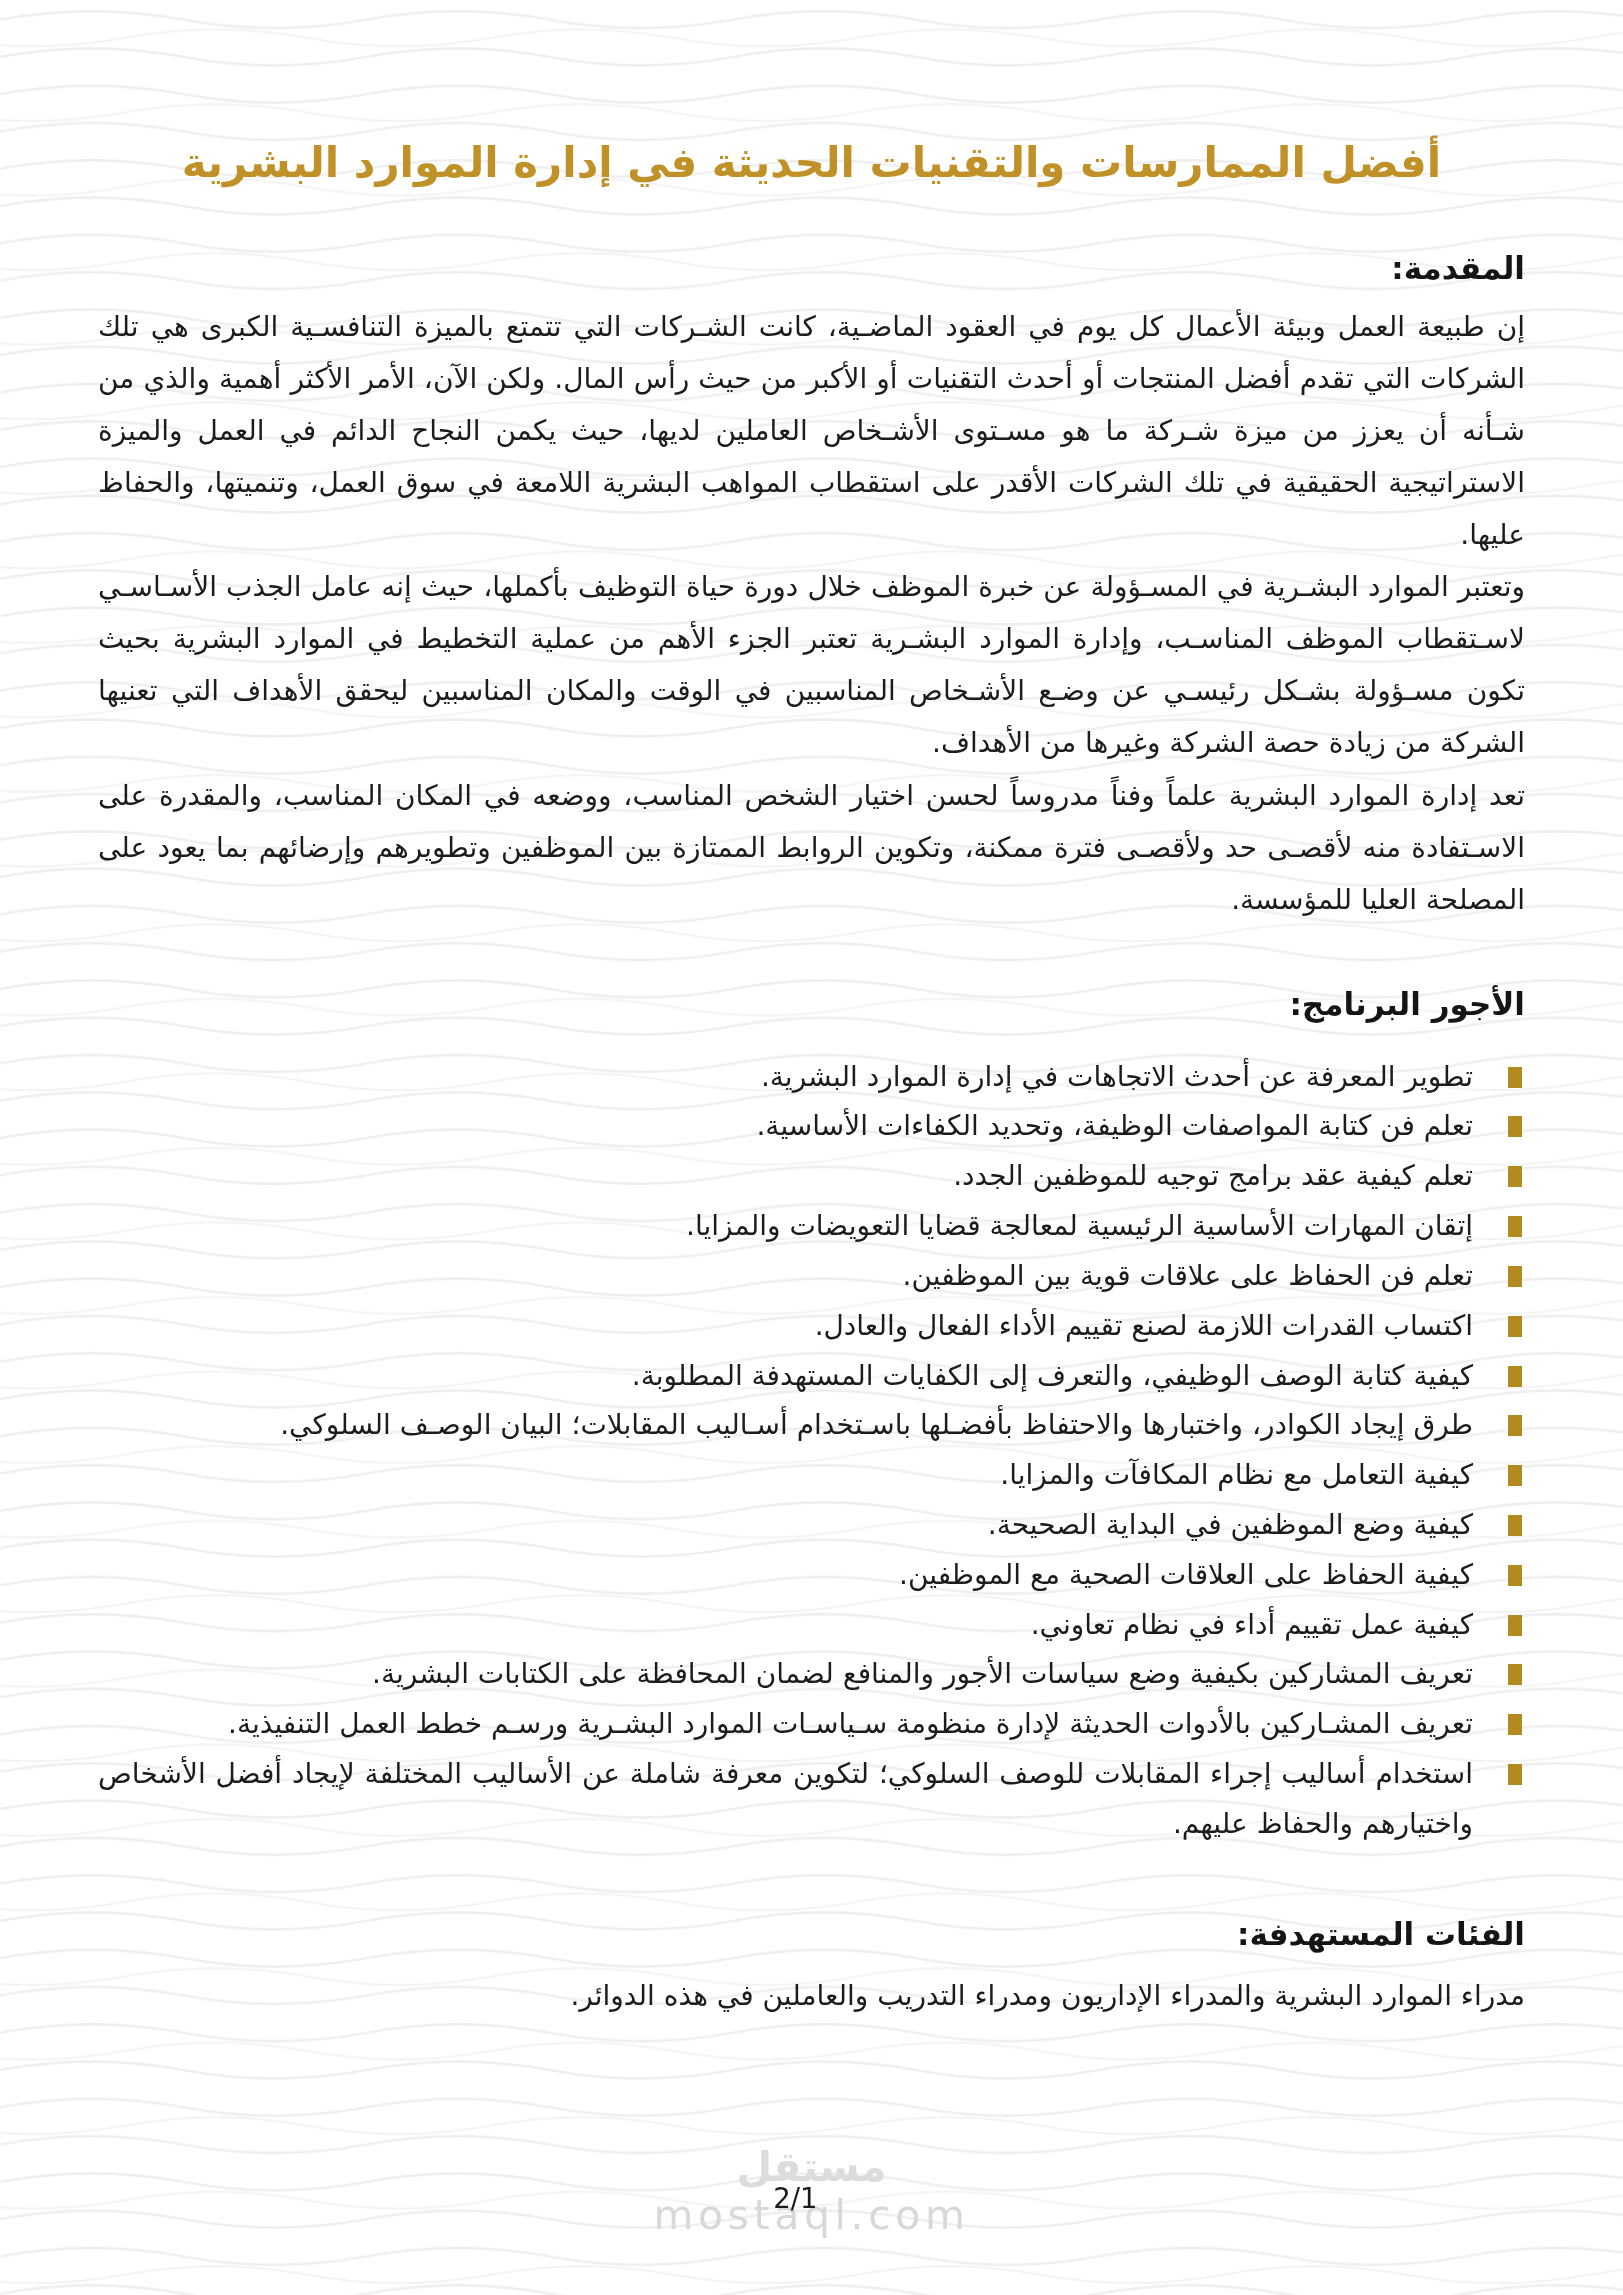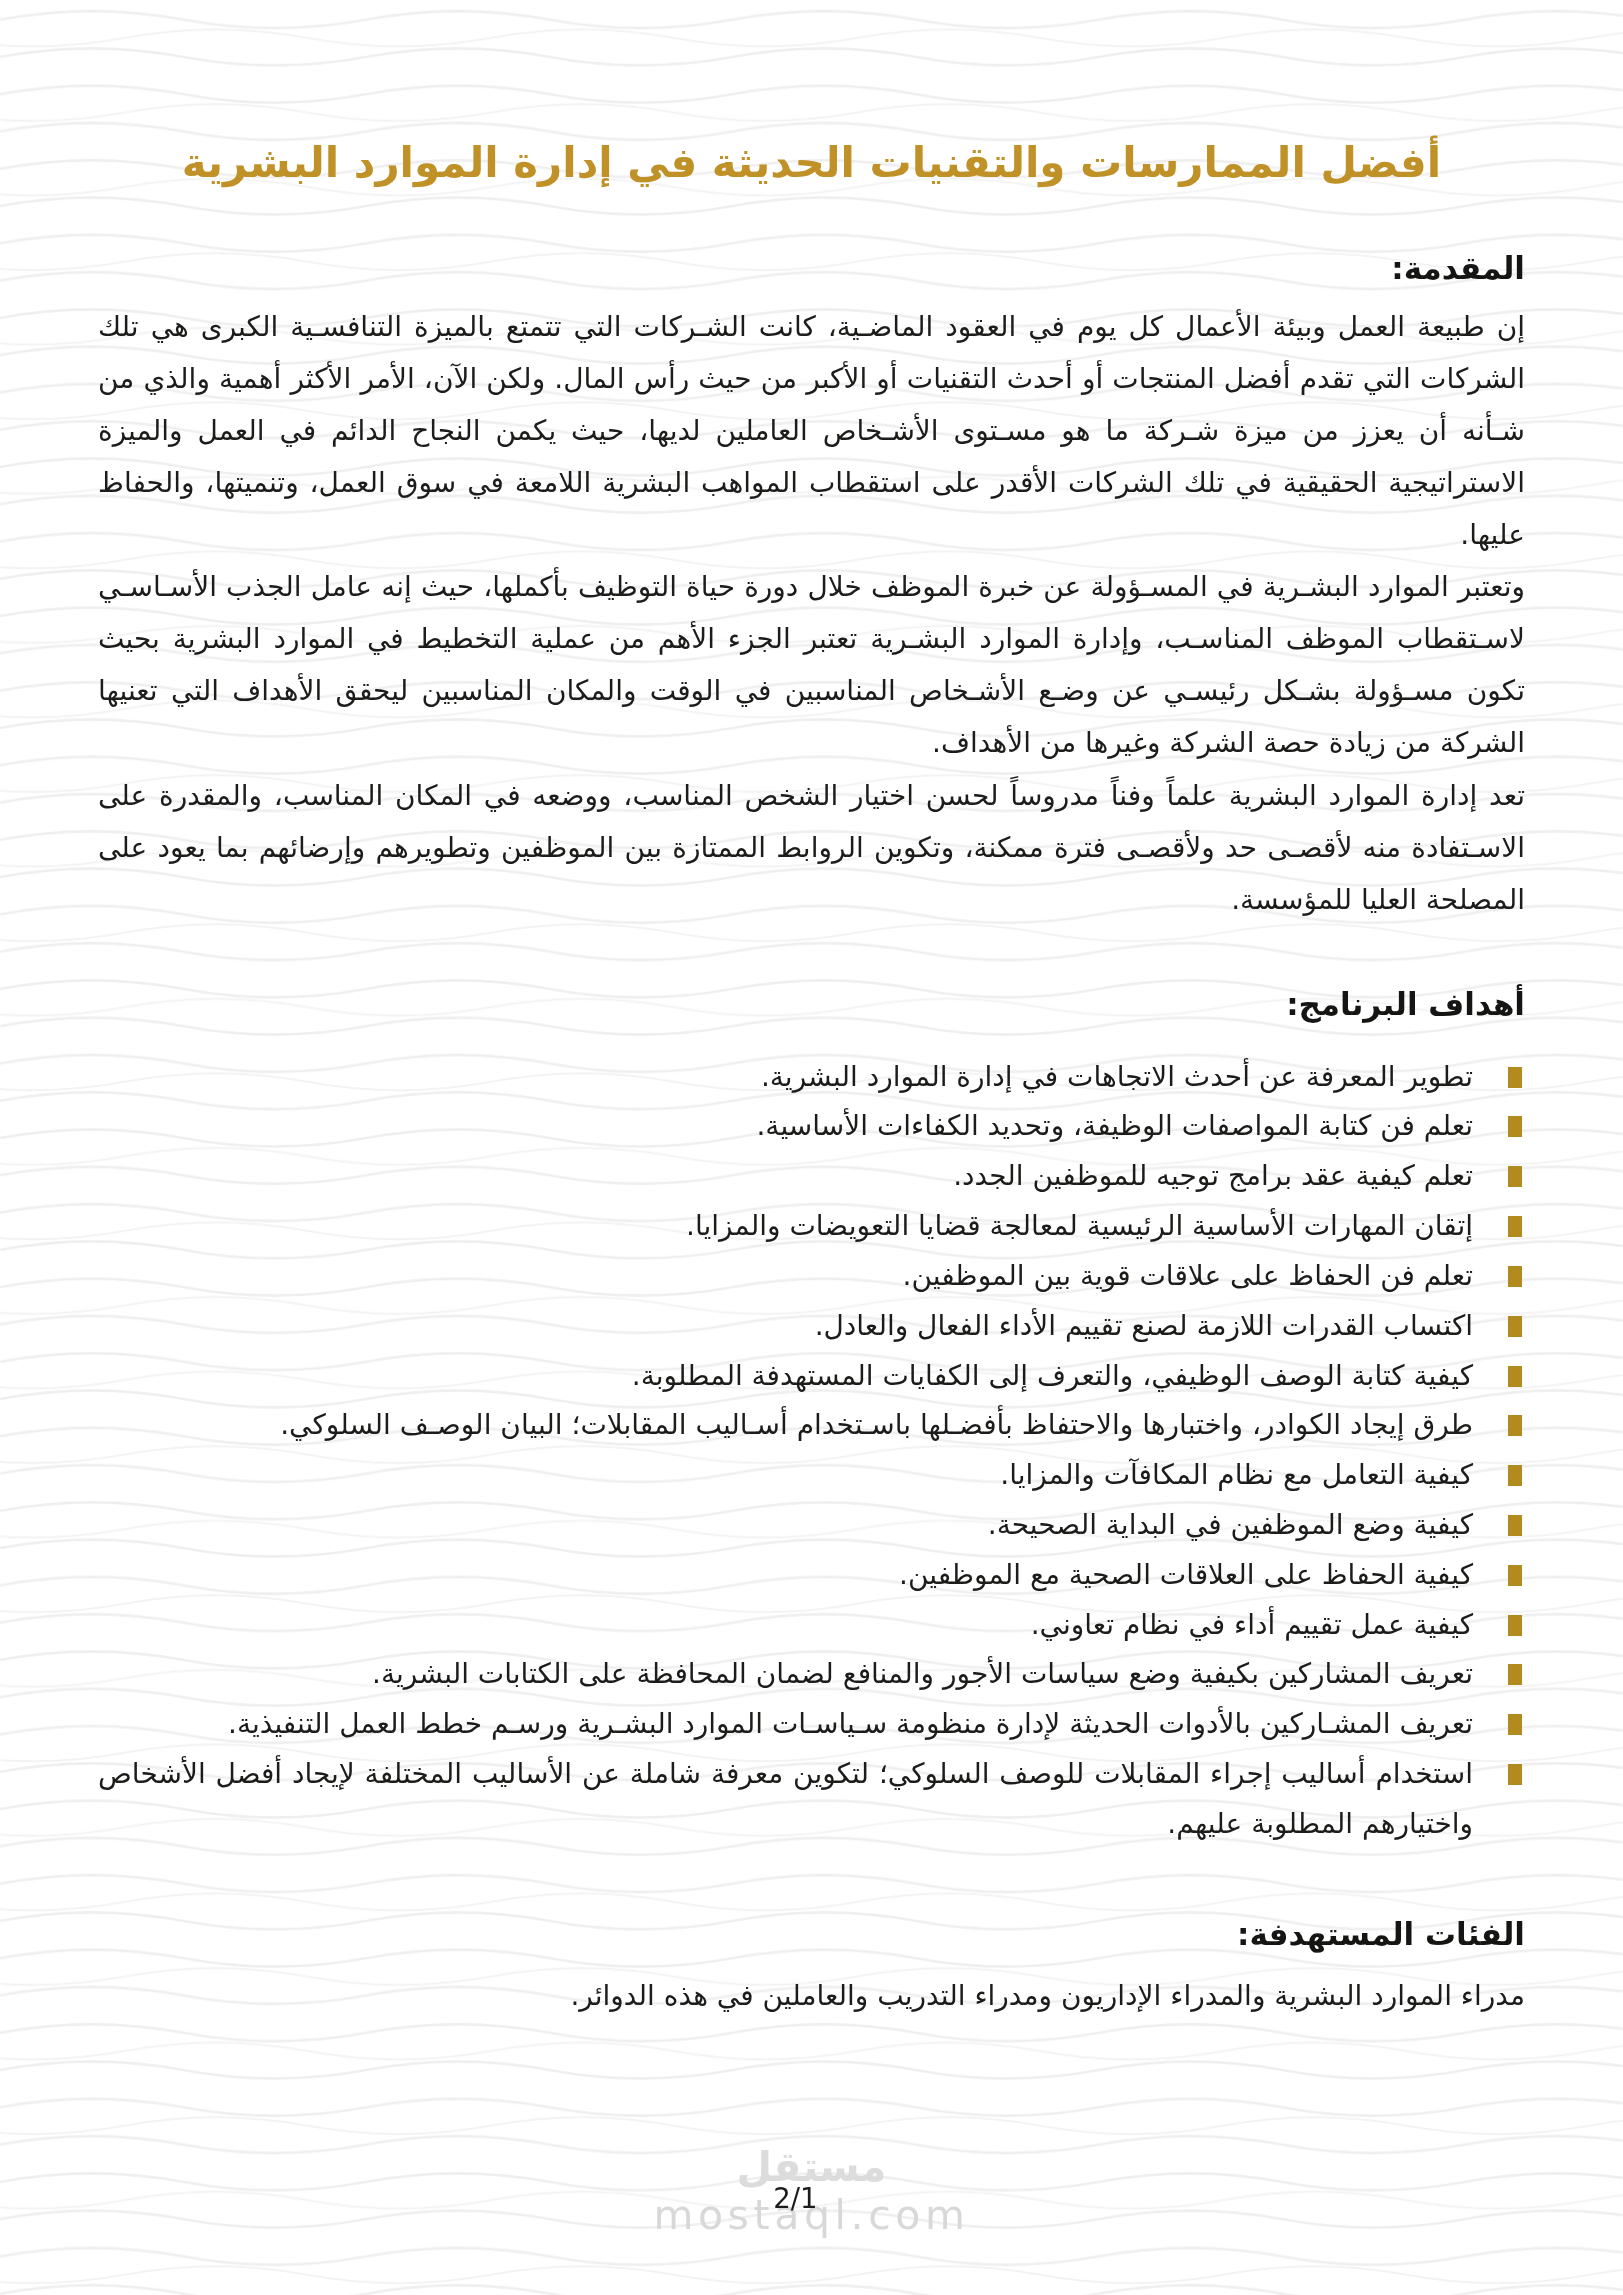--- a/index.html
+++ b/index.html
@@ -139,37 +139,37 @@
   <h1 class="doc-title">أفضل الممارسات والتقنيات الحديثة في إدارة الموارد البشرية</h1>
 
   <section>
     <h2 class="sec-heading">المقدمة:</h2>
     <p class="intro-par">إن طبيعة العمل وبيئة الأعمال كل يوم في العقود الماضـية، كانت الشـركات التي تتمتع بالميزة التنافسـية الكبرى هي تلك الشركات التي تقدم أفضل المنتجات أو أحدث التقنيات أو الأكبر من حيث رأس المال. ولكن الآن، الأمر الأكثر أهمية والذي من شـأنه أن يعزز من ميزة شـركة ما هو مسـتوى الأشـخاص العاملين لديها، حيث يكمن النجاح الدائم في العمل والميزة الاستراتيجية الحقيقية في تلك الشركات الأقدر على استقطاب المواهب البشرية اللامعة في سوق العمل، وتنميتها، والحفاظ عليها.</p>
     <p class="intro-par">وتعتبر الموارد البشـرية في المسـؤولة عن خبرة الموظف خلال دورة حياة التوظيف بأكملها، حيث إنه عامل الجذب الأسـاسـي لاسـتقطاب الموظف المناسـب، وإدارة الموارد البشـرية تعتبر الجزء الأهم من عملية التخطيط في الموارد البشرية بحيث تكون مسـؤولة بشـكل رئيسـي عن وضـع الأشـخاص المناسبين في الوقت والمكان المناسبين ليحقق الأهداف التي تعنيها الشركة من زيادة حصة الشركة وغيرها من الأهداف.</p>
     <p class="intro-par">تعد إدارة الموارد البشرية علماً وفناً مدروساً لحسن اختيار الشخص المناسب، ووضعه في المكان المناسب، والمقدرة على الاسـتفادة منه لأقصـى حد ولأقصـى فترة ممكنة، وتكوين الروابط الممتازة بين الموظفين وتطويرهم وإرضائهم بما يعود على المصلحة العليا للمؤسسة.</p>
   </section>
 
   <section class="objectives">
-    <h2 class="sec-heading">أهداف البرنامج:</h2>
+    <h2 class="sec-heading">الأجور البرنامج:</h2>
     <ul class="objectives-list">
       <li><span class="sq"></span><span>تطوير المعرفة عن أحدث الاتجاهات في إدارة الموارد البشرية.</span></li>
       <li><span class="sq"></span><span>تعلم فن كتابة المواصفات الوظيفة، وتحديد الكفاءات الأساسية.</span></li>
       <li><span class="sq"></span><span>تعلم كيفية عقد برامج توجيه للموظفين الجدد.</span></li>
       <li><span class="sq"></span><span>إتقان المهارات الأساسية الرئيسية لمعالجة قضايا التعويضات والمزايا.</span></li>
       <li><span class="sq"></span><span>تعلم فن الحفاظ على علاقات قوية بين الموظفين.</span></li>
       <li><span class="sq"></span><span>اكتساب القدرات اللازمة لصنع تقييم الأداء الفعال والعادل.</span></li>
       <li><span class="sq"></span><span>كيفية كتابة الوصف الوظيفي، والتعرف إلى الكفايات المستهدفة المطلوبة.</span></li>
       <li><span class="sq"></span><span>طرق إيجاد الكوادر، واختبارها والاحتفاظ بأفضـلها باسـتخدام أسـاليب المقابلات؛ البيان الوصـف السلوكي.</span></li>
       <li><span class="sq"></span><span>كيفية التعامل مع نظام المكافآت والمزايا.</span></li>
       <li><span class="sq"></span><span>كيفية وضع الموظفين في البداية الصحيحة.</span></li>
       <li><span class="sq"></span><span>كيفية الحفاظ على العلاقات الصحية مع الموظفين.</span></li>
       <li><span class="sq"></span><span>كيفية عمل تقييم أداء في نظام تعاوني.</span></li>
       <li><span class="sq"></span><span>تعريف المشاركين بكيفية وضع سياسات الأجور والمنافع لضمان المحافظة على الكتابات البشرية.</span></li>
       <li><span class="sq"></span><span>تعريف المشـاركين بالأدوات الحديثة لإدارة منظومة سـياسـات الموارد البشـرية ورسـم خطط العمل التنفيذية.</span></li>
-      <li><span class="sq"></span><span>استخدام أساليب إجراء المقابلات للوصف السلوكي؛ لتكوين معرفة شاملة عن الأساليب المختلفة لإيجاد أفضل الأشخاص واختيارهم المطلوبة عليهم.</span></li>
+      <li><span class="sq"></span><span>استخدام أساليب إجراء المقابلات للوصف السلوكي؛ لتكوين معرفة شاملة عن الأساليب المختلفة لإيجاد أفضل الأشخاص واختيارهم والحفاظ عليهم.</span></li>
     </ul>
   </section>
 
   <section class="audience">
     <h2 class="sec-heading">الفئات المستهدفة:</h2>
     <p class="audience-text">مدراء الموارد البشرية والمدراء الإداريون ومدراء التدريب والعاملين في هذه الدوائر.</p>
   </section>
 
 </main>
 

